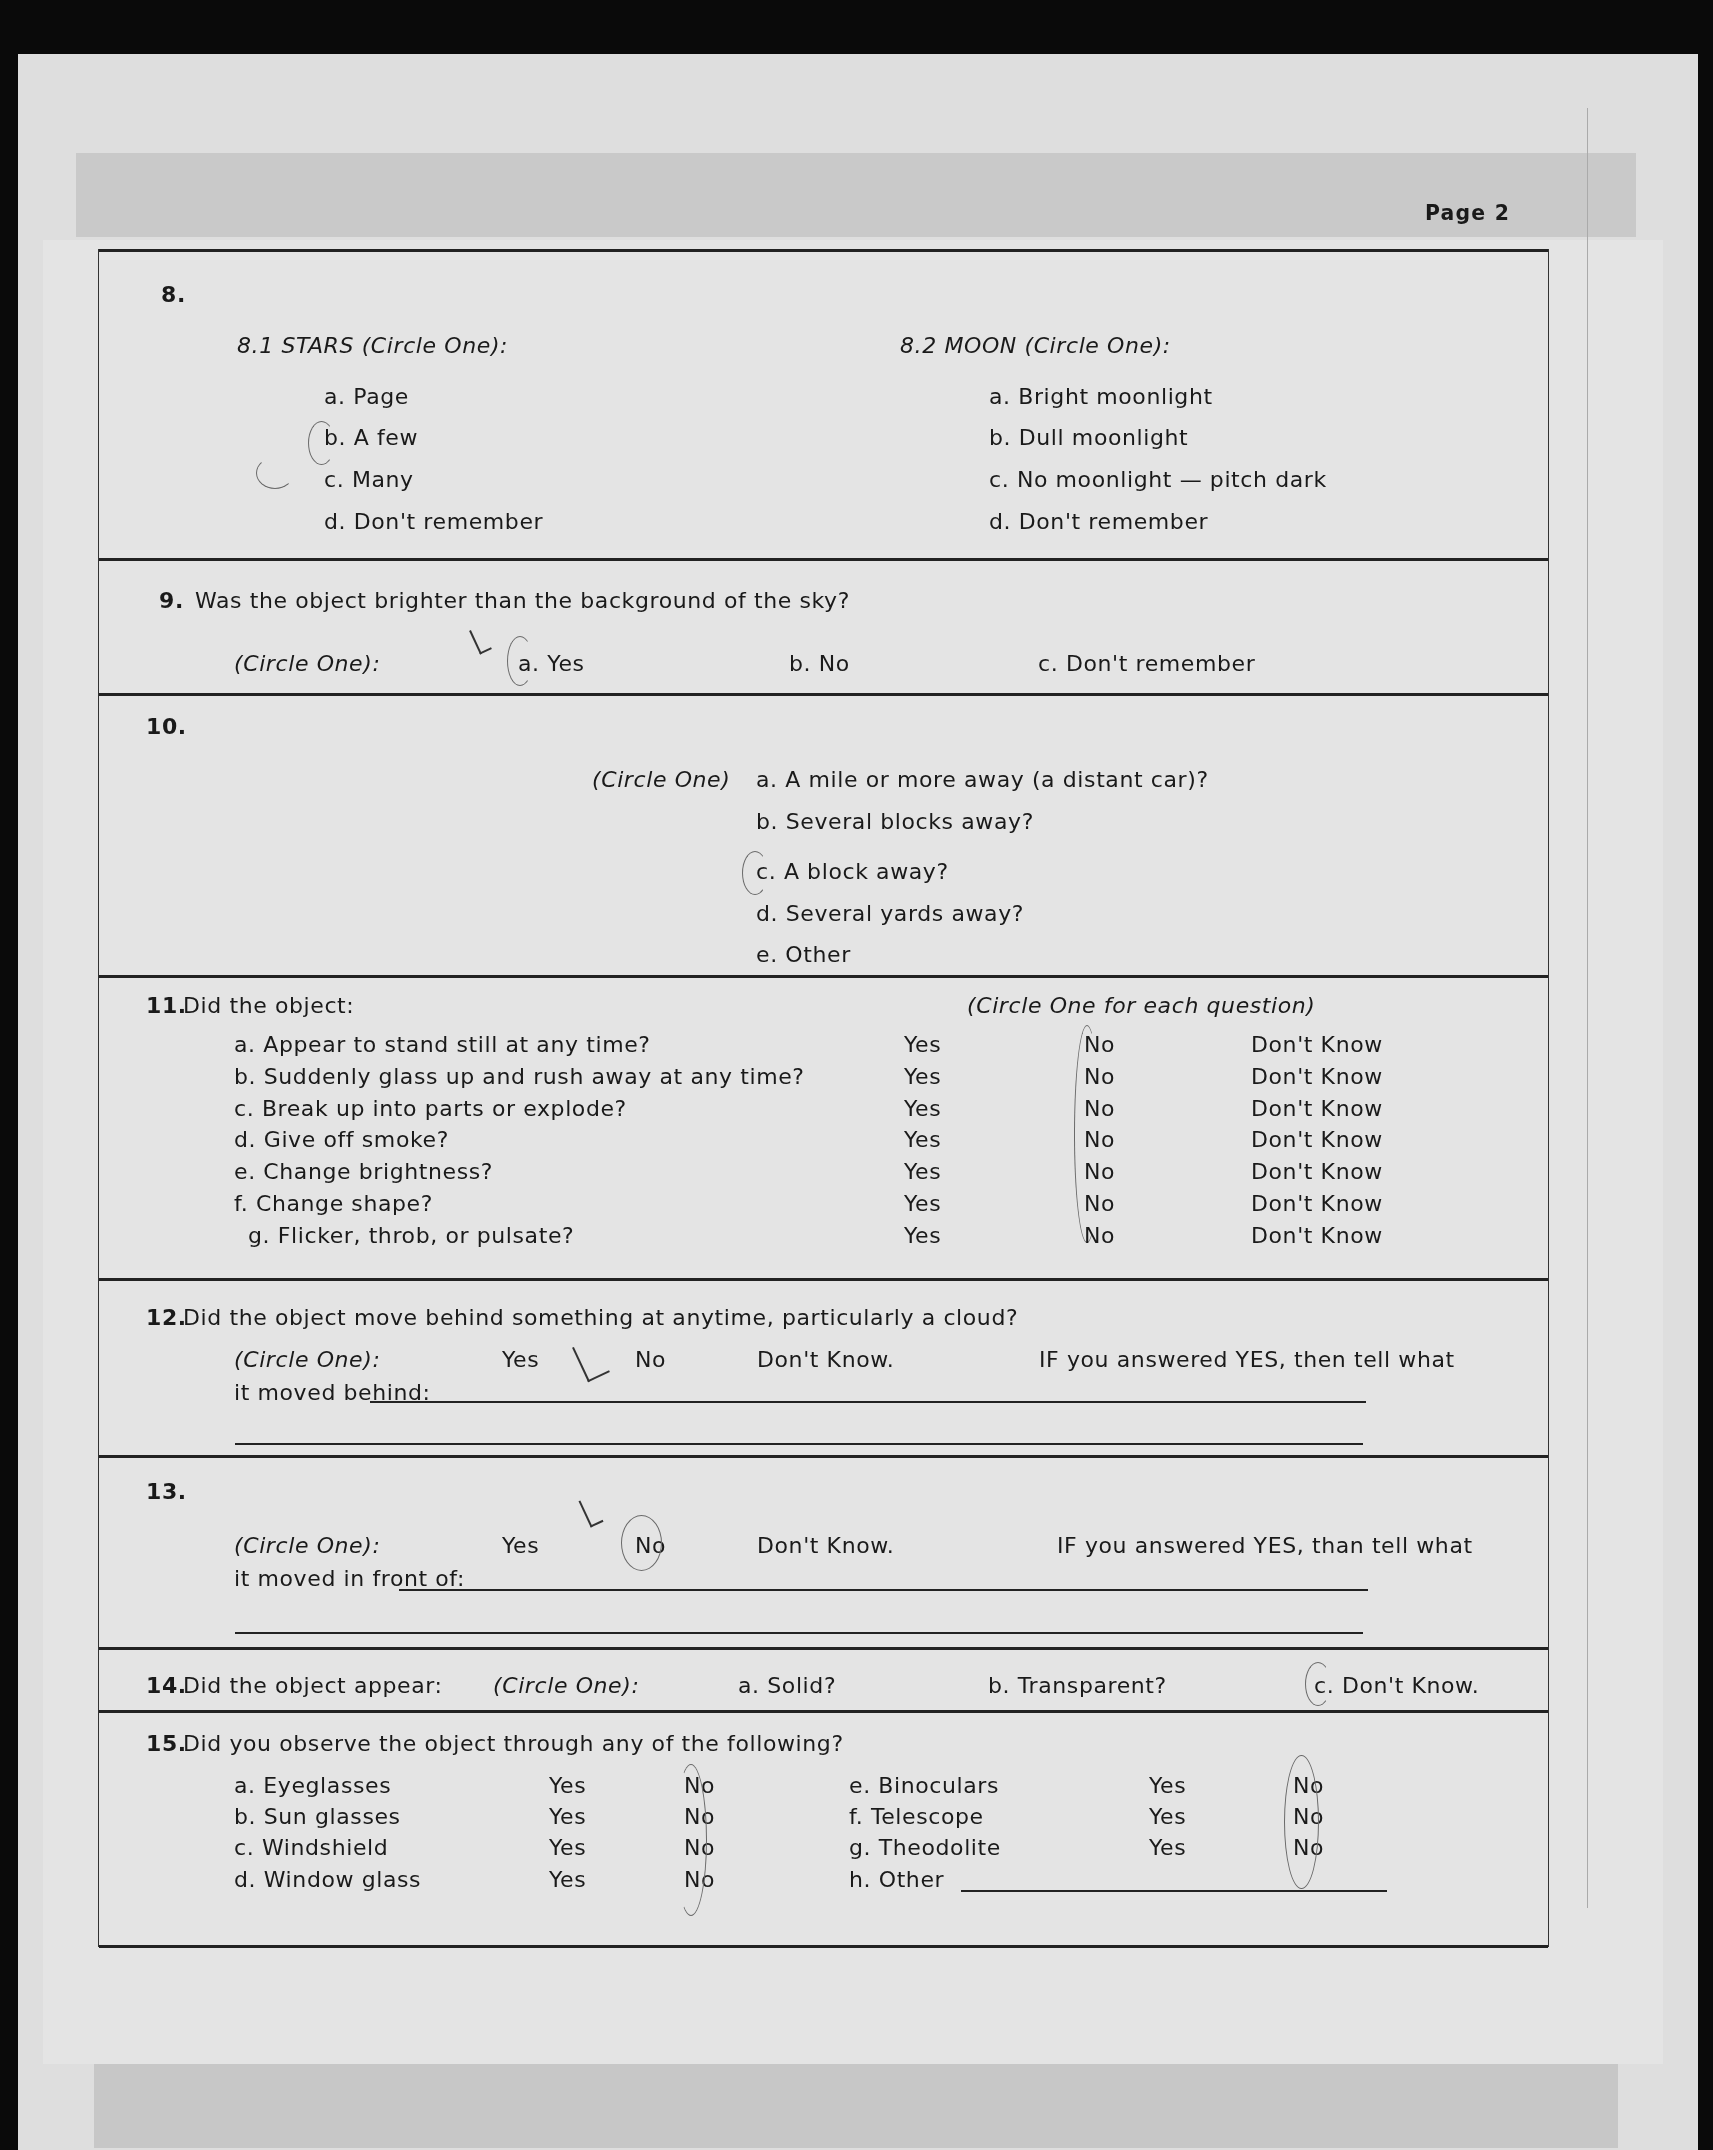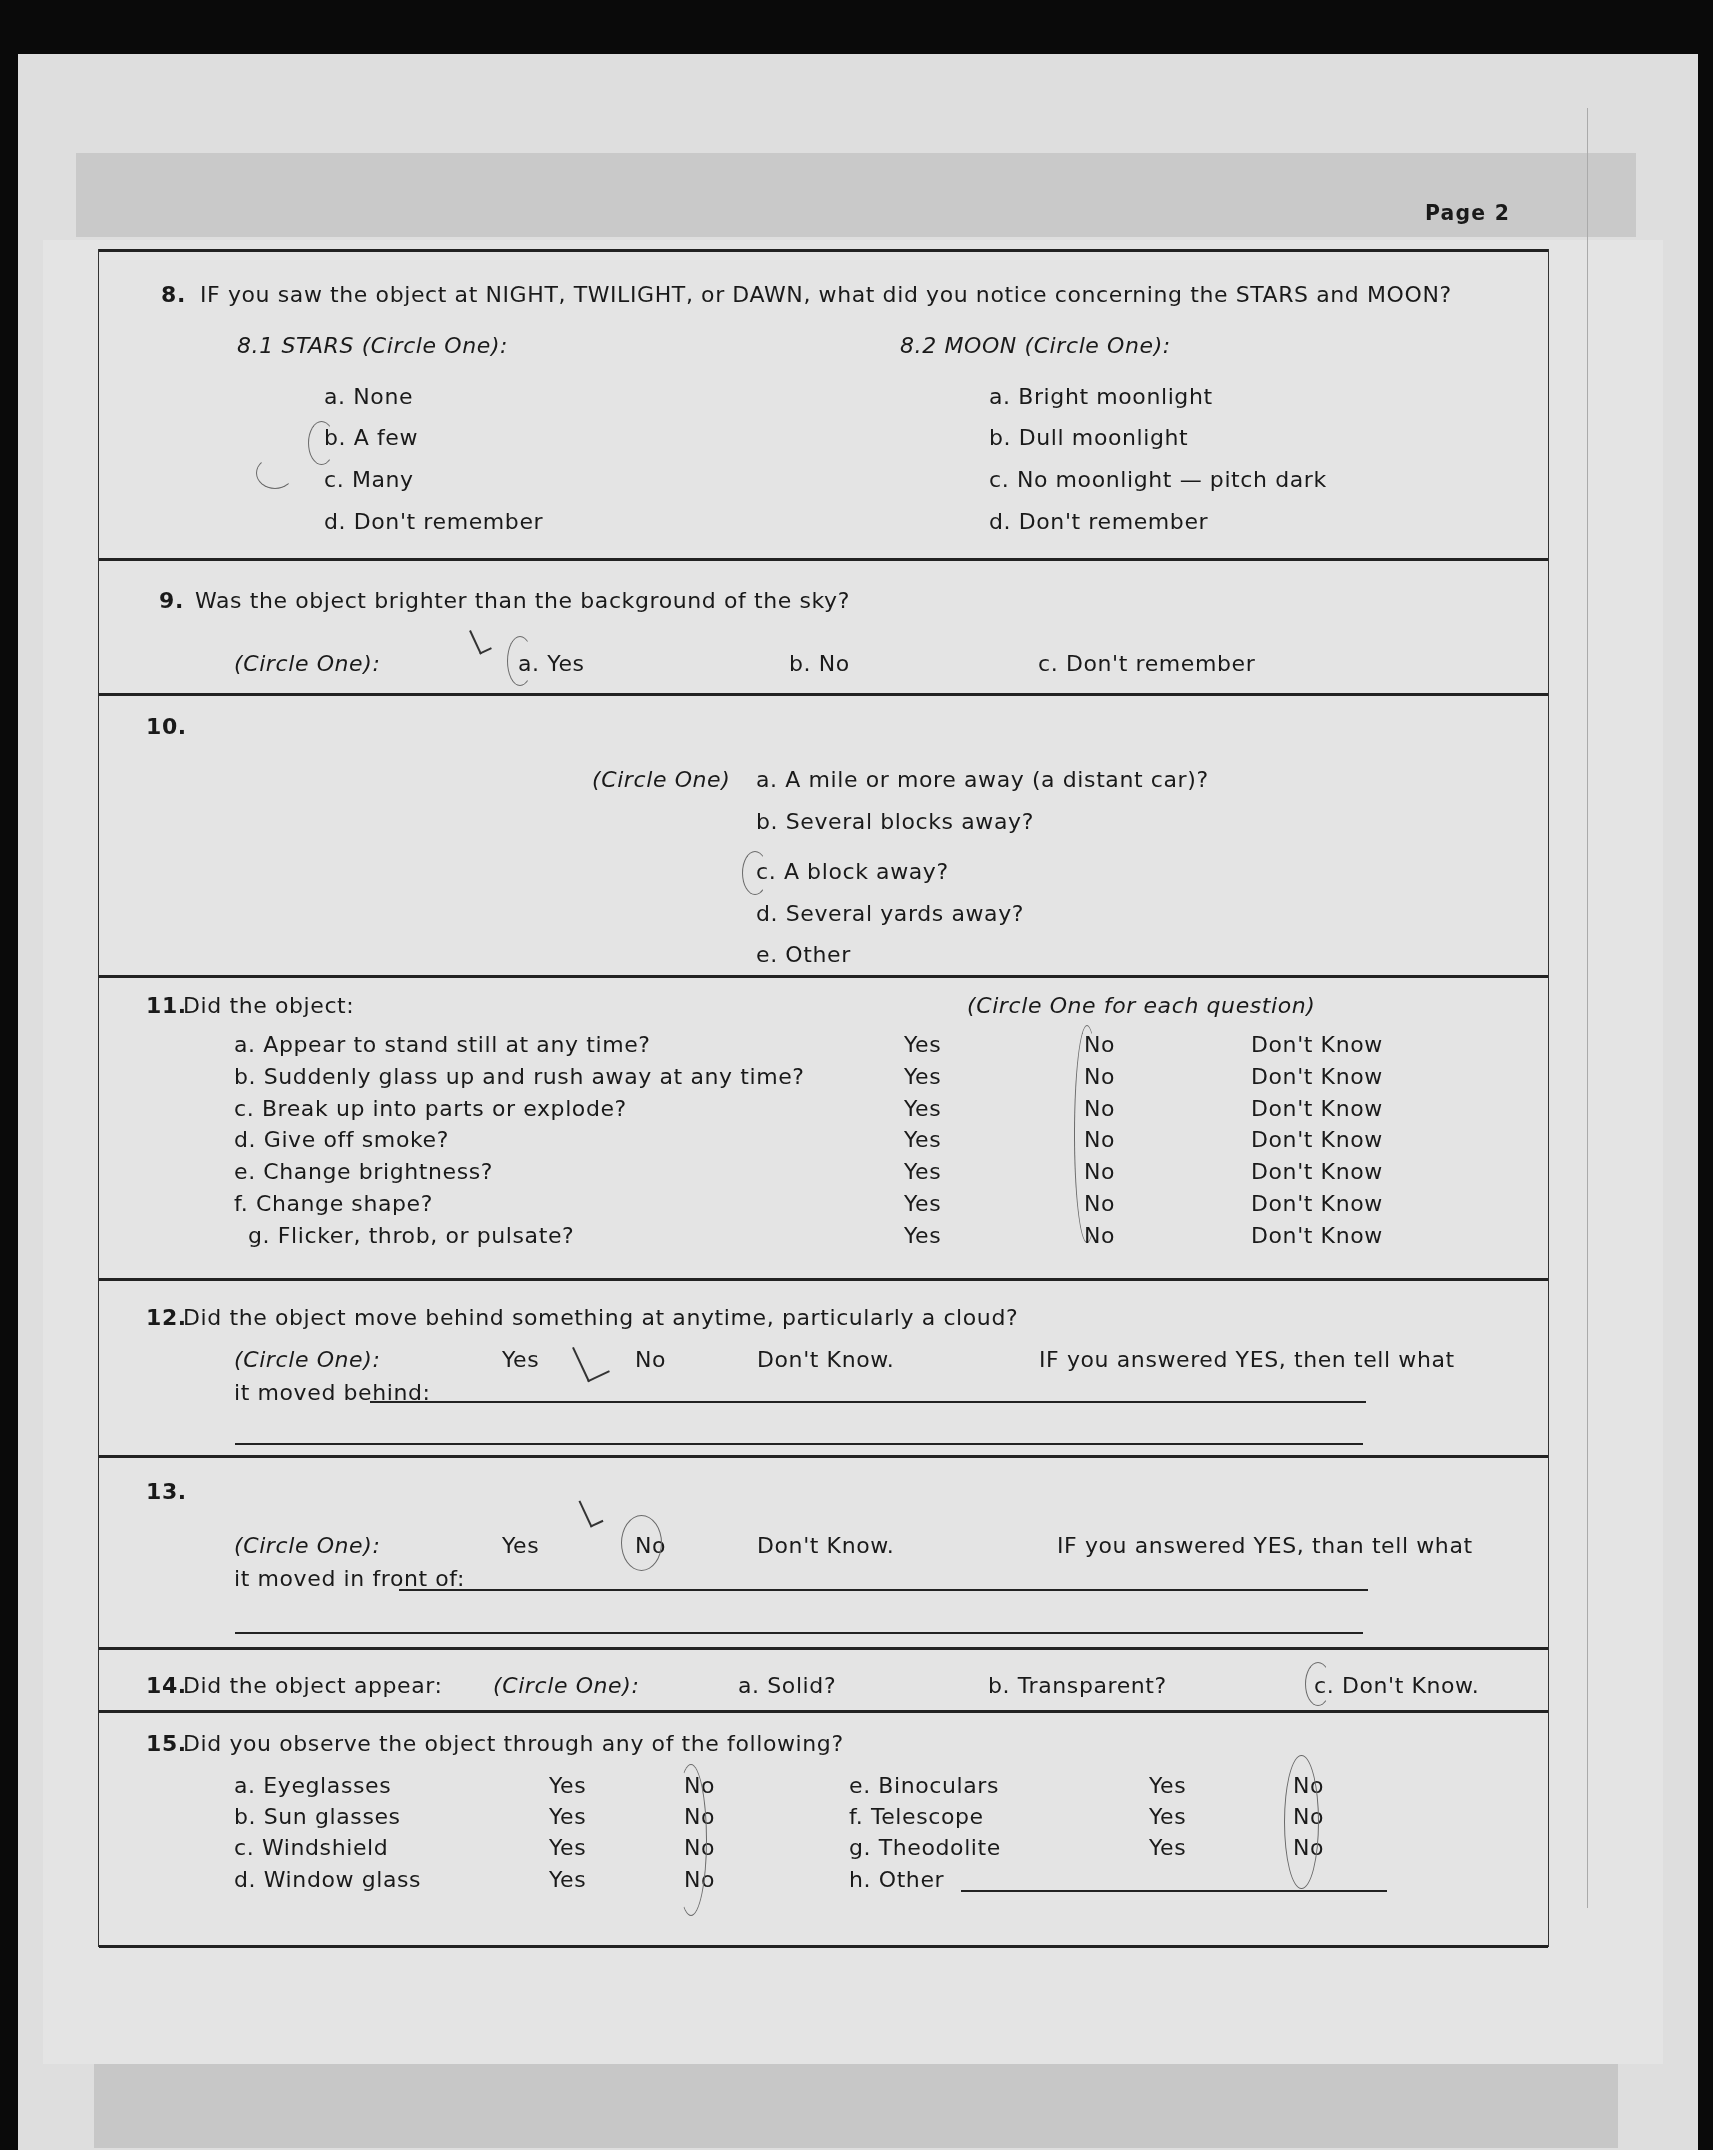--- a/index.html
+++ b/index.html
@@ -40,25 +40,24 @@
 <div class="paper"></div>
 <div class="band-bottom"></div>
 <div class="right-rule"></div>
 
 <div class="page-num">Page 2</div>
 
 <div class="form">
 
   <div class="sec" style="top:0;height:309px;">
     <span class="t num" style="left:62px;top:30px;">8.</span>
-    <span class="t" style="left:101px;top:30px;">IF you saw the object at NIGHT, TWILIGHT, or DAWN, what did you notice concerning the STARS and MOON?</span>
     <span class="t it" style="left:138px;top:81px;">8.1  STARS (Circle One):</span>
     <span class="t it" style="left:801px;top:81px;">8.2  MOON (Circle One):</span>
 
-    <span class="t" style="left:225px;top:132px;">a.  None</span>
+    <span class="t" style="left:225px;top:132px;">a.  Page</span>
     <span class="t" style="left:225px;top:173px;">b.  A few</span>
     <span class="t" style="left:225px;top:215px;">c.  Many</span>
     <span class="t" style="left:225px;top:257px;">d.  Don't remember</span>
     <div class="mark" style="left:209px;top:169px;width:25px;height:42px;border-right-color:transparent;"></div>
     <div class="mark" style="left:157px;top:205px;width:36px;height:30px;border-right-color:transparent;border-top-color:transparent;"></div>
 
     <span class="t" style="left:890px;top:132px;">a.  Bright moonlight</span>
     <span class="t" style="left:890px;top:173px;">b.  Dull moonlight</span>
     <span class="t" style="left:890px;top:215px;">c.  No moonlight — pitch dark</span>
     <span class="t" style="left:890px;top:257px;">d.  Don't remember</span>

